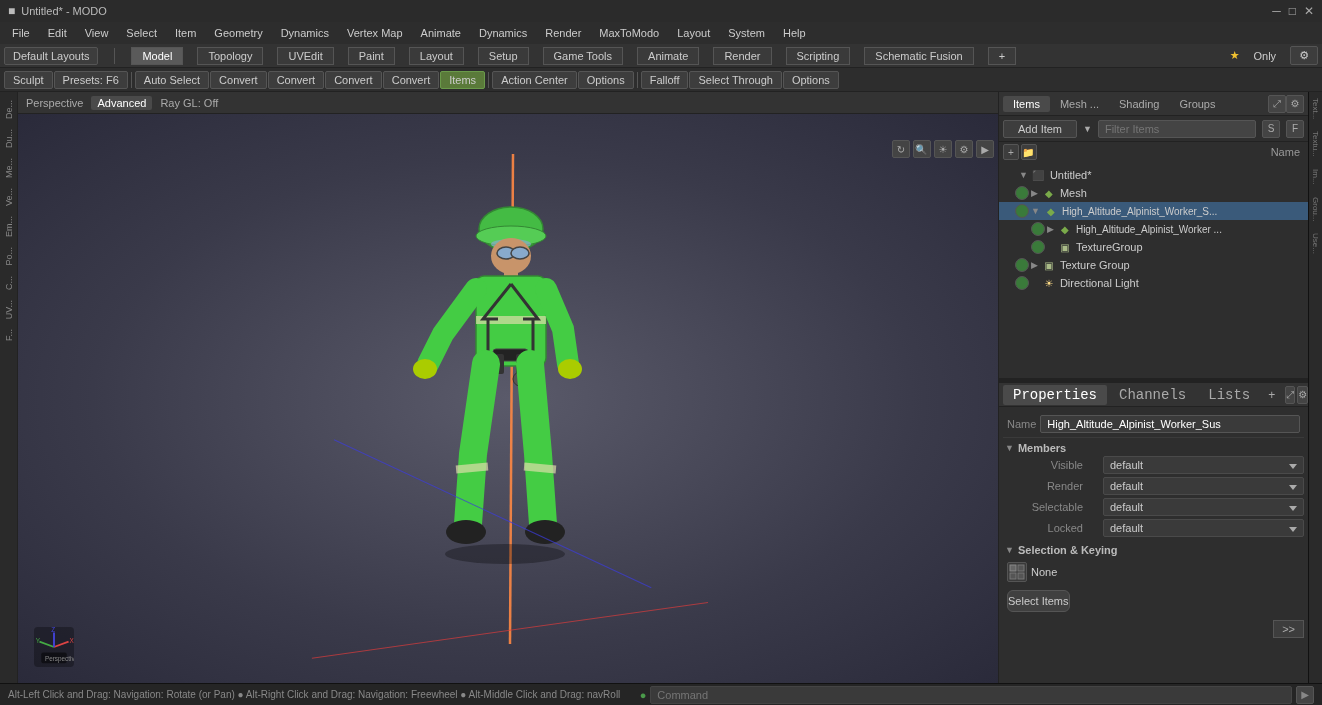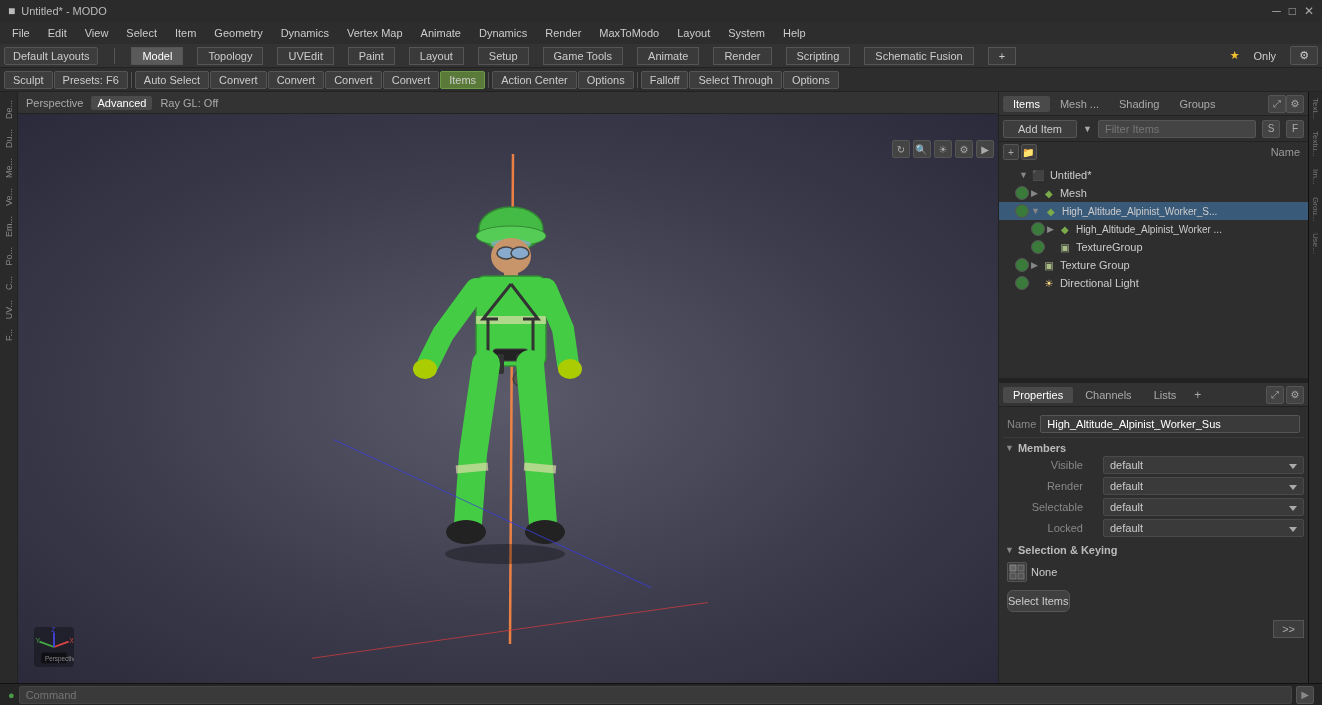--- a/index.html
+++ b/index.html
@@ -68,21 +68,21 @@
     .tree-indent1 { padding-left: 16px; }
     .tree-indent2 { padding-left: 32px; }
     .tree-arrow { font-size: 9px; margin-right: 2px; color: #888; }
     .item-icon { width: 14px; height: 14px; margin-right: 2px; display: inline-flex; align-items: center; justify-content: center; font-size: 10px; }
     .mesh-icon { color: #7aaa4a; }
     .light-icon { color: #ffdd88; }
     
     
     #properties-panel { height: 300px; display: flex; flex-direction: column; }
     #props-tabs { height: 24px; background: #333; display: flex; align-items: center; padding: 0 4px; gap: 2px; border-bottom: 1px solid #222; }
-    .props-tab { padding: 2px 10px; font-size: 11px; color: #aaa; cursor: pointer; }
+    .props-tab { padding: 2px 10px; font-size: 14px; color: #aaa; cursor: pointer; font-family: Liberation Mono, monospace; }
     .props-tab.active { background: #4a4a4a; color: #fff; border-radius: 2px; }
     #props-content { flex: 1; overflow-y: auto; padding: 4px; }
     .prop-row { display: flex; align-items: center; margin-bottom: 3px; gap: 20px; }
     .prop-label { width: 80px; font-size: 11px; color: #888; text-align: right; }
     .prop-dropdown { flex: 1; background: #3a3a3a; border: 1px solid #4a4a4a; border-radius: 2px; padding: 2px 6px; font-size: 11px; color: #ccc; display: flex; justify-content: space-between; cursor: pointer; }
     .section-header { font-size: 11px; color: #bbb; padding: 4px 2px 2px; font-weight: bold; display: flex; align-items: center; gap: 4px; }
     .section-arrow { font-size: 9px; color: #888; }
     .name-input { flex: 1; background: #3a3a3a; border: 1px solid #555; border-radius: 2px; padding: 2px 6px; font-size: 11px; color: #fff; }
     #select-items-btn { margin: 4px; padding: 4px 0; background: #404040; border: 1px solid #555; border-radius: 6px; color: #ccc; cursor: pointer; font-size: 11px; text-align: center; }
     #none-selector { display: flex; align-items: center; gap: 4px; margin: 4px; }
@@ -462,16 +462,17 @@
       <span class="mini-tab">Textu...</span>
       <span class="mini-tab">Im...</span>
       <span class="mini-tab">Grou...</span>
       <span class="mini-tab">Use...</span>
     </div>
   </div>
 
 </div>
 
 <div id="statusbar">
+  <span style="flex:1;font-size:10px;overflow:hidden;white-space:nowrap;">Alt-Left Click and Drag: Navigation: Rotate (or Pan) ● Alt-Right Click and Drag: Navigation: Freewheel ● Alt-Middle Click and Drag: navRoll</span>
   <span style="color:#4a9a4a;">●</span>
   <input id="command-input" type="text" style="width: 200px;" placeholder="Command">
   <span style="width:18px;height:18px;background:#444;border:1px solid #555;border-radius:2px;display:flex;align-items:center;justify-content:center;cursor:pointer;font-size:10px;">▶</span>
 </div>
 
 </body></html>

